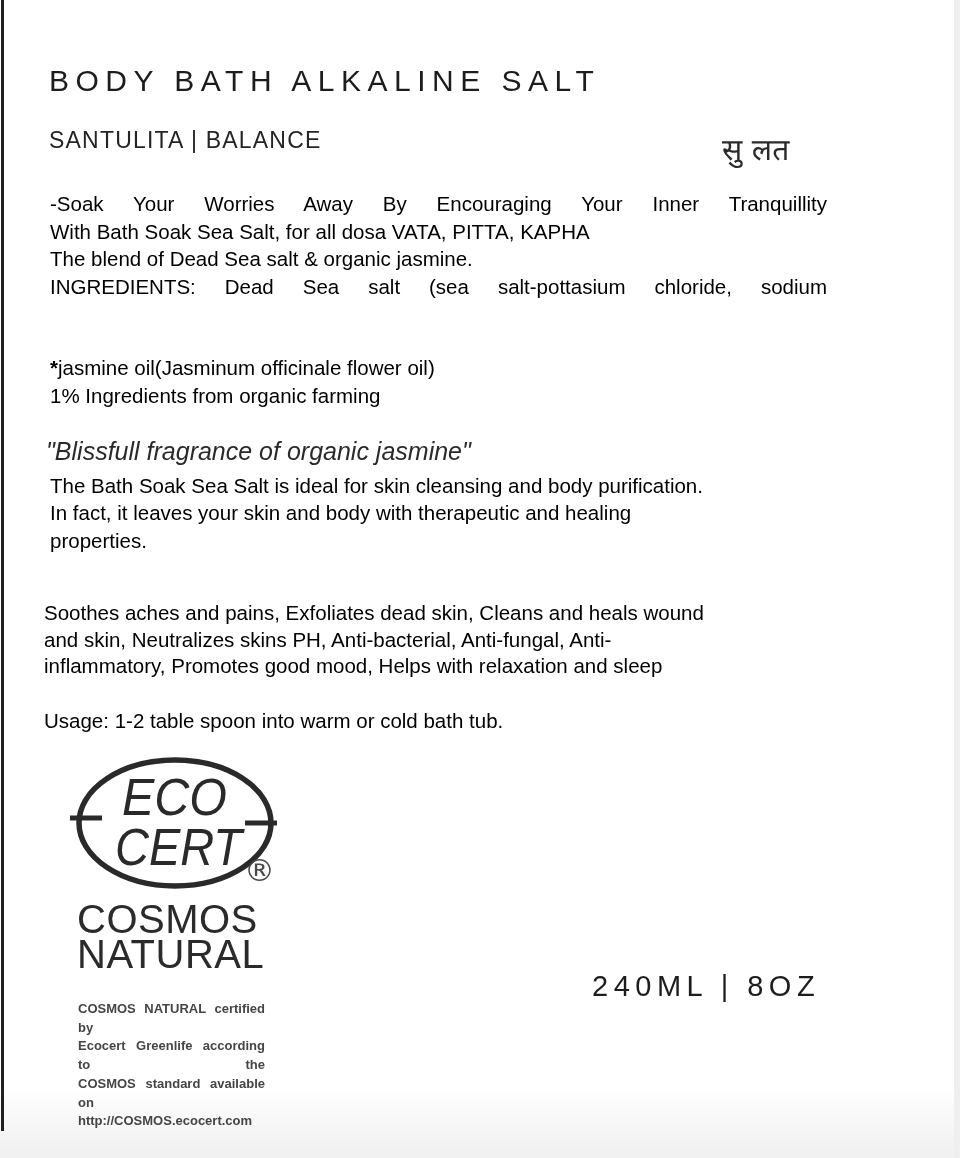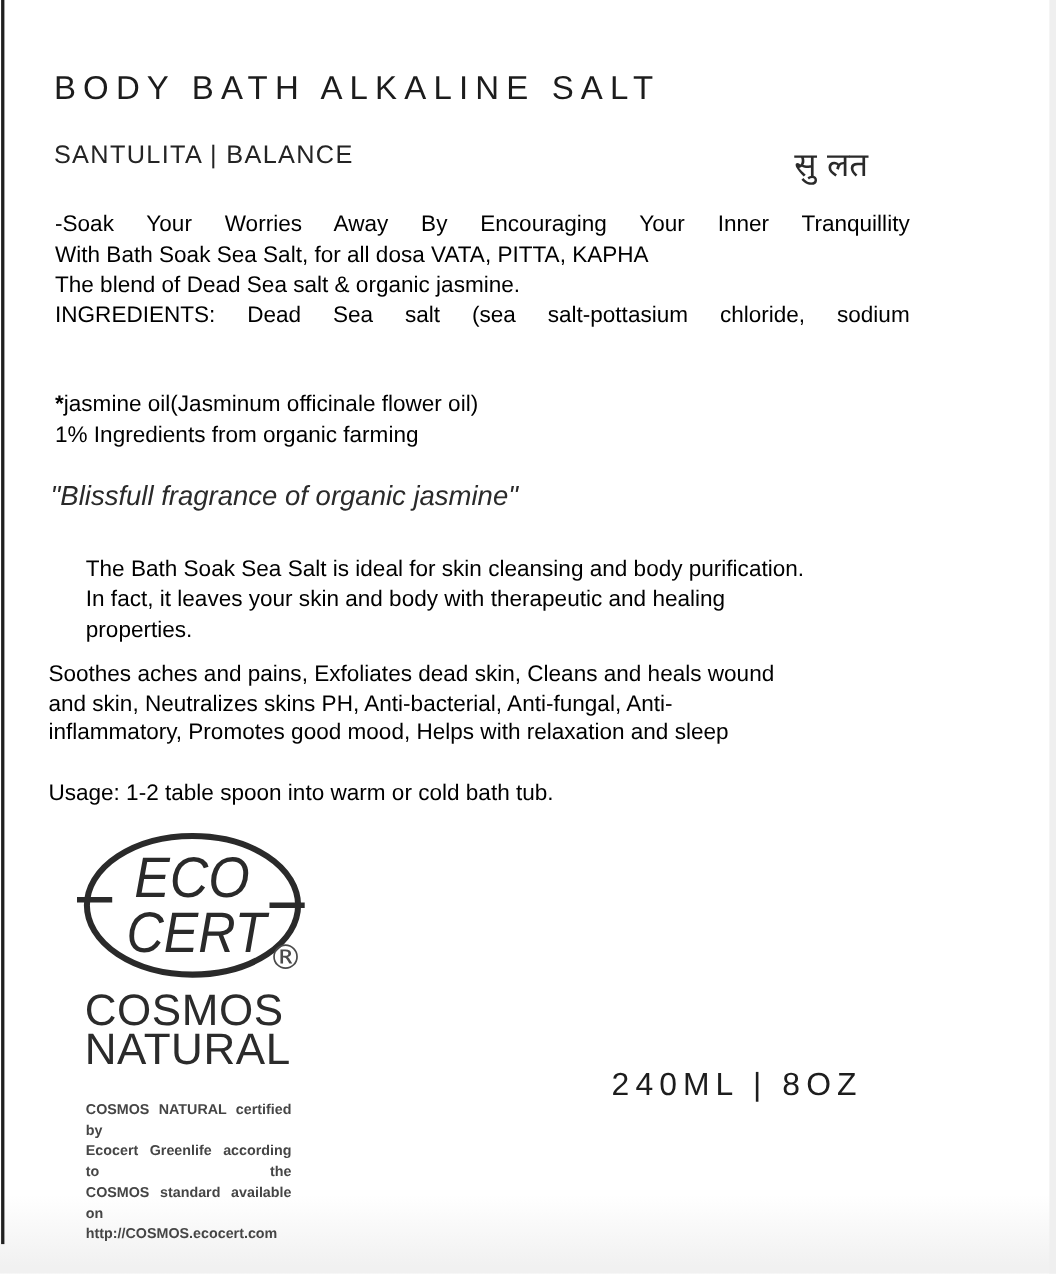--- a/index.html
+++ b/index.html
@@ -63,21 +63,21 @@
   .stretch { text-align: justify; text-align-last: justify; }
 
   .p-desc  { left: 50px; top: 190px; width: 777px; line-height: 27.6px; }
   .p-org   { left: 50px; top: 354px; width: 620px; line-height: 28px; }
   .quote {
     left: 46px; top: 437px;
     font-size: 25px; font-style: italic;
     color: #2a2a2a;
     white-space: nowrap;
   }
-  .p-ben   { left: 50px; top: 504px; width: 770px; line-height: 27.3px; margin-left: 28px; }
+  .p-ben   { left: 50px; top: 472px; width: 770px; line-height: 27.3px; }
   .p-eff   { left: 44px; top: 600px; width: 790px; line-height: 26.7px; }
   .p-usage { left: 44px; top: 707px; width: 700px; line-height: 27px; }
 
   .bold { font-weight: 700; }
 
   .ecocert-svg { left: 68px; top: 757px; }
 
   .cosmos-heading {
     left: 77px; top: 902px;
     font-size: 40px; line-height: 35px;
@@ -85,21 +85,21 @@
     color: #2b2b2b; font-weight: 400;
     white-space: nowrap;
   }
   .cosmos-cert {
     left: 78px; top: 1000px;
     width: 187px;
     font-size: 13px; line-height: 18.7px;
     font-weight: 700; color: #454545;
   }
   .size-label {
-    left: 556px; top: 970px;
+    left: 592px; top: 970px;
     font-size: 29px; font-weight: 500;
     letter-spacing: 5.5px;
     color: #1d1d1d;
     white-space: nowrap;
   }
 </style>
 </head>
 <body>
 
 <div class="page">

